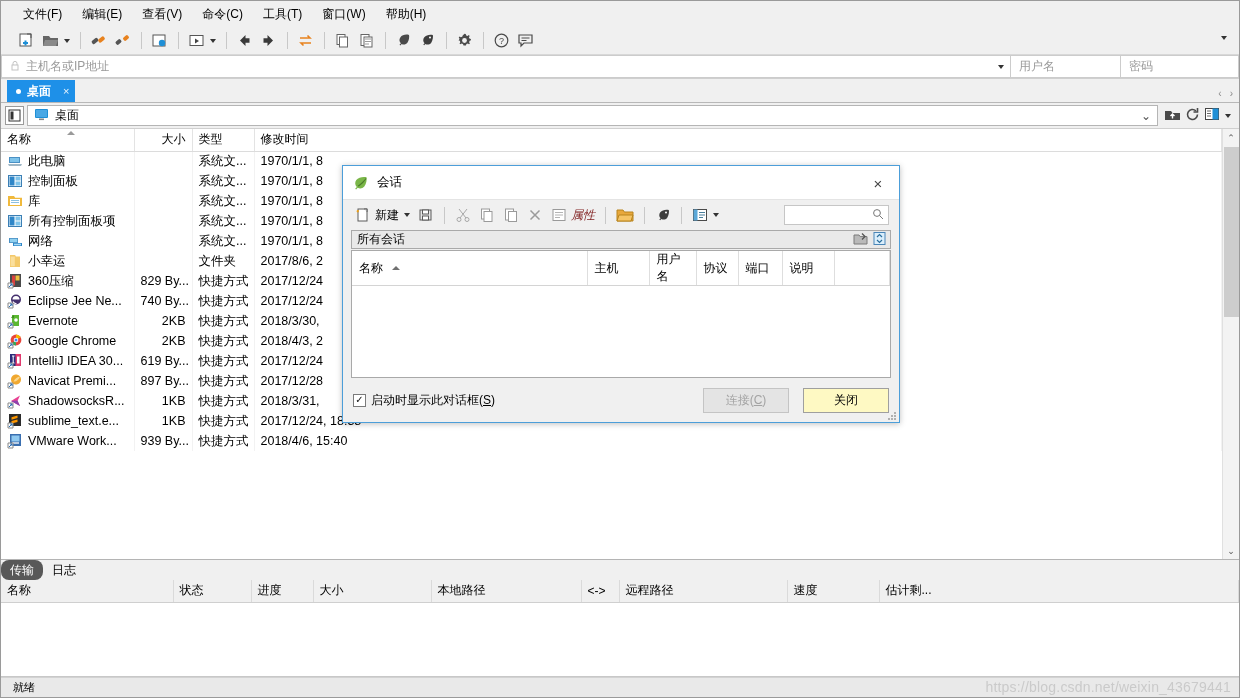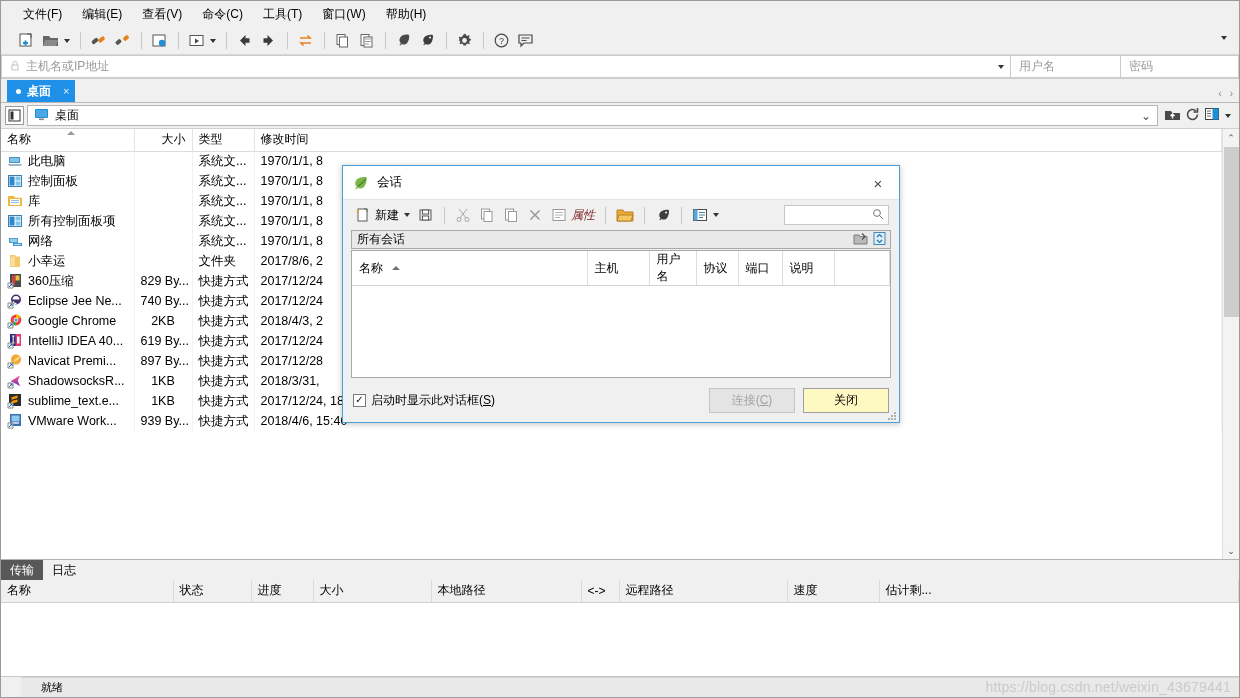--- a/index.html
+++ b/index.html
@@ -199,21 +199,21 @@
     border-left: 4px solid transparent;
     border-right: 4px solid transparent;
     border-bottom: 4px solid #9a9a9a;
   }
   table.files td {
     height: 20px; padding: 0 6px;
     font-size: 12.5px; white-space: nowrap;
     overflow: hidden;
     border-right: 1px solid #f2f2f2;
   }
-  table.files td.num { text-align: center; }
+  table.files td.num { text-align: right; }
   .fname { display: flex; align-items: center; gap: 5px; }
   .ficon { width: 16px; height: 16px; flex: 0 0 16px; position: relative; }
 
   .vscroll {
     width: 17px; background: #f3f3f3;
     border-left: 1px solid #e0e0e0;
     display: flex; flex-direction: column; align-items: center;
     position: relative;
   }
   .vsbtn { width: 17px; height: 17px; display: flex; align-items: center; justify-content: center; color: #555; font-size: 9px;}
@@ -228,39 +228,38 @@
     height: 118px; min-height: 118px;
     background: #f0f0f0;
     display: flex; flex-direction: column;
     border-top: 1px solid #b4b4b4;
   }
   .xfertabs { height: 20px; display: flex; align-items: stretch; }
   .xtab {
     padding: 0 9px; display: flex; align-items: center;
     font-size: 12px;
   }
-  .xtab.active { background: #585858; color: #fff; }
+  .xtab.active { background: #585858; color: #fff; border-radius: 8px; }
   table.xfer { width: 100%; border-collapse: collapse; table-layout: fixed; background: #fff;}
   table.xfer th {
     font-weight: normal; text-align: left; font-size: 12px;
     height: 22px; padding: 0 6px;
     background: #f0f0f0;
     border-right: 1px solid #dadada;
     border-bottom: 1px solid #cfcfcf;
   }
   .xferbody { flex: 1; background: #fff; border-bottom: 1px solid #c8c8c8;}
 
   .statusbar {
     height: 20px; min-height: 20px;
     background: #e9e9e9;
     display: flex; align-items: center;
-    padding-left: 20px; font-size: 11px;
+    padding-left: 12px; font-size: 11px;
     border-top: 1px solid #d2d2d2;
     position: relative;
-    margin-left: 20px;
   }
   .watermark {
     position: absolute; right: 8px; bottom: 2px;
     font-size: 14px; color: #cacaca;
     white-space: nowrap;
     letter-spacing: .2px;
   }
 
   
   .dialog {
@@ -360,21 +359,21 @@
   }
   .dlgbtn {
     width: 86px; height: 25px;
     border: 1px solid #adadad;
     background: #e1e1e1;
     display: flex; align-items: center; justify-content: center;
     font-size: 12px;
   }
   .dlgbtn.primary { background: #fef9c3; border-color: #9f9f9f; }
   .dlgbtn.disabled { color: #a3a3a3; background: #e4e4e4; border-color: #c4c4c4; }
-  .btnrow { margin-left: auto; display: flex; gap: 8px; justify-content: space-between; }
+  .btnrow { margin-left: auto; display: flex; gap: 14px; justify-content: space-between; }
   .resizer {
     position: absolute; right: 2px; bottom: 2px;
     width: 10px; height: 10px;
   }
   u { text-decoration: underline; }
 </style>
 </head>
 <body>
 
 <div id="app">
@@ -720,20 +719,37 @@
                 </span>
               </td>
               <td class="num">740 By...</td>
               <td>快捷方式</td>
               <td>2017/12/24</td>
             </tr>
             <tr>
               <td>
                 <span class="fname">
                   <span class="ficon"><svg width="16" height="16" viewBox="0 0 16 16">
+                      <path d="M5 2h7v11H5z" fill="#5bb731"></path>
+                      <path d="M4 4.5L7 2v2.8H4z" fill="#3d8a1f"></path>
+                      <circle cx="9" cy="7" r="1.8" fill="#fff"></circle>
+                      <path d="M1 10h5v5H1z" fill="#fff" stroke="#888"></path>
+                      <path d="M2 14l3-3M3 11h2v2" stroke="#2a6fb5" fill="none"></path>
+                    </svg></span>
+                  <span>Evernote</span>
+                </span>
+              </td>
+              <td class="num">2KB</td>
+              <td>快捷方式</td>
+              <td>2018/3/30,</td>
+            </tr>
+            <tr>
+              <td>
+                <span class="fname">
+                  <span class="ficon"><svg width="16" height="16" viewBox="0 0 16 16">
                       <circle cx="9" cy="7" r="5.4" fill="#e8453c"></circle>
                       <path d="M9 1.6A5.4 5.4 0 0113.7 4.3L9 7z" fill="#f4b400"></path>
                       <path d="M4.5 10.6A5.4 5.4 0 009 12.4L9 7z" fill="#34a853"></path>
                       <circle cx="9" cy="7" r="2.3" fill="#fff"></circle>
                       <circle cx="9" cy="7" r="1.5" fill="#4285f4"></circle>
                       <path d="M1 10h5v5H1z" fill="#fff" stroke="#888"></path>
                       <path d="M2 14l3-3M3 11h2v2" stroke="#2a6fb5" fill="none"></path>
                     </svg></span>
                   <span>Google Chrome</span>
                 </span>
@@ -746,21 +762,21 @@
               <td>
                 <span class="fname">
                   <span class="ficon"><svg width="16" height="16" viewBox="0 0 16 16">
                       <rect x="3" y="1" width="11" height="12" fill="#e03a6e"></rect>
                       <rect x="3" y="1" width="5.5" height="12" fill="#2b2b7a"></rect>
                       <path d="M5 3h2.5M6.2 3v7M5 10h2.5" stroke="#fff" stroke-width="1"></path>
                       <path d="M10 3.5h2.5v7H10z" fill="#fff"></path>
                       <path d="M1 10h5v5H1z" fill="#fff" stroke="#888"></path>
                       <path d="M2 14l3-3M3 11h2v2" stroke="#2a6fb5" fill="none"></path>
                     </svg></span>
-                  <span>IntelliJ IDEA 40...</span>
+                  <span>IntelliJ IDEA 30...</span>
                 </span>
               </td>
               <td class="num">619 By...</td>
               <td>快捷方式</td>
               <td>2017/12/24</td>
             </tr>
             <tr>
               <td>
                 <span class="fname">
                   <span class="ficon"><svg width="16" height="16" viewBox="0 0 16 16">

